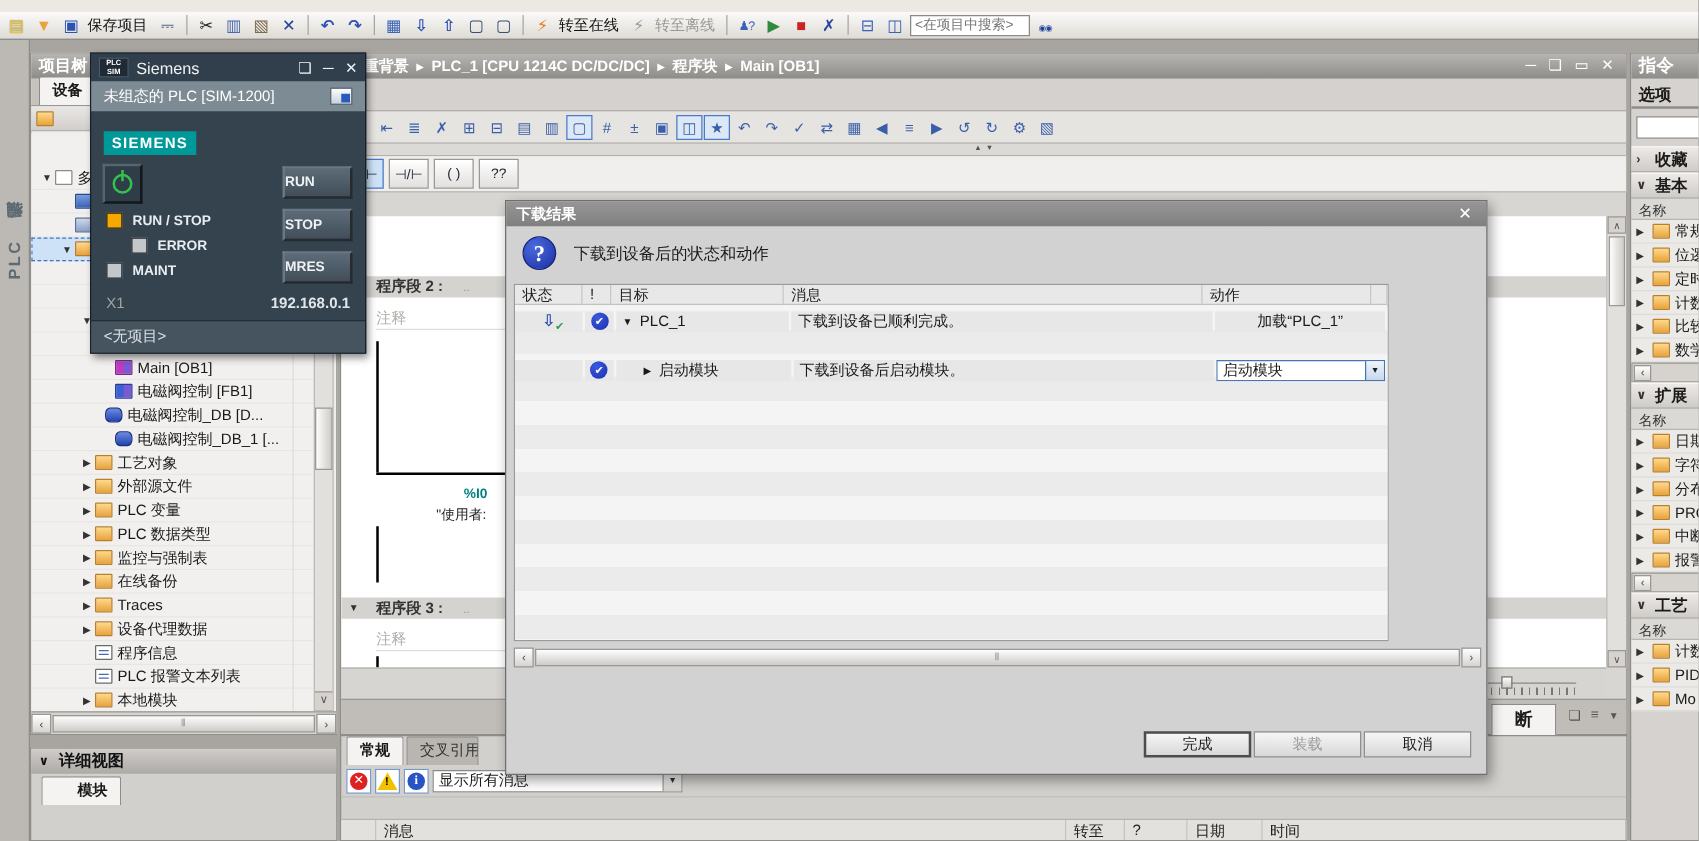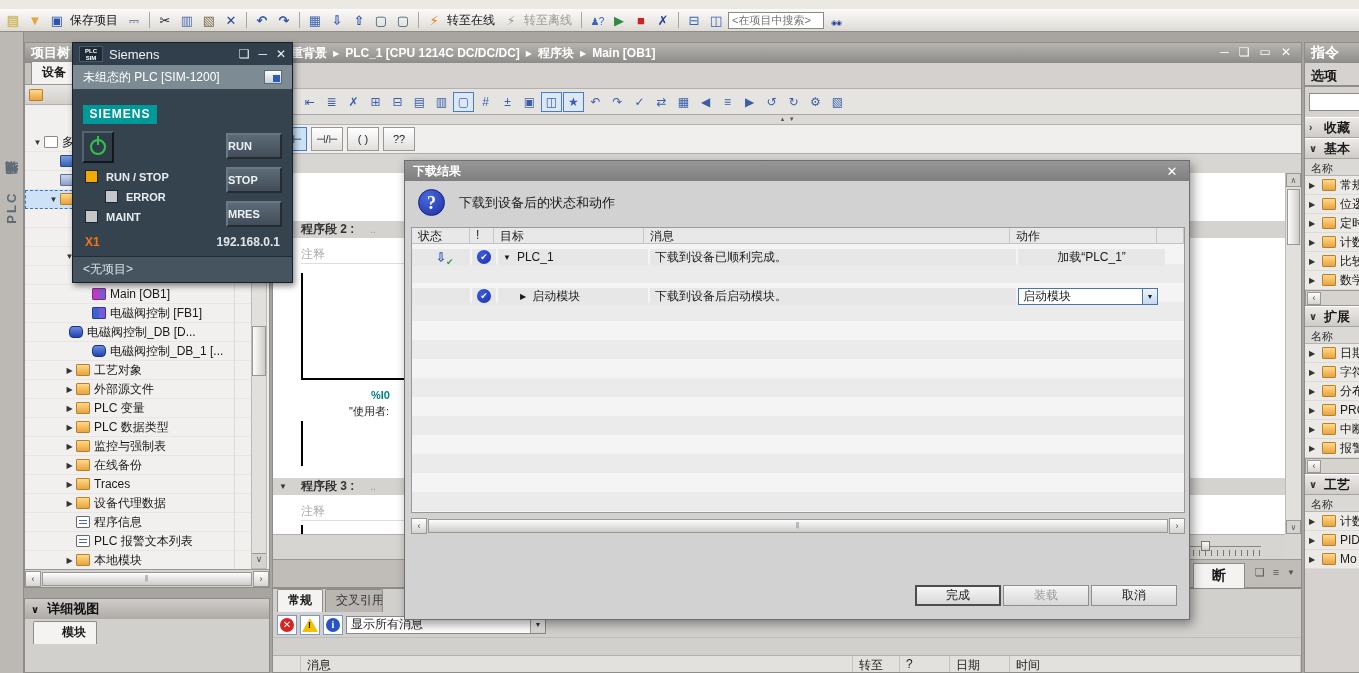--- a/index.html
+++ b/index.html
@@ -159,31 +159,31 @@
   #sim-sub{height:24px;background:#7d8b95;color:#fff;font-size:12px;display:flex;align-items:center;padding:0 10px;}
   #sim-sub .vicon{margin-left:auto;width:18px;height:14px;background:linear-gradient(#fdfdfd,#c8d2da);border:1px solid #5a6a78;position:relative;}
   #sim-sub .vicon::after{content:"";position:absolute;right:1px;bottom:1px;width:7px;height:7px;background:#2a5ac0;}
   #sim-brand{position:absolute;left:10px;top:62px;width:74px;height:19px;background:#009999;color:#fff;font-weight:bold;font-size:12px;text-align:center;line-height:19px;letter-spacing:1px;}
   #sim-power{position:absolute;left:9px;top:88px;width:32px;height:32px;background:#2f3d49;border:2px outset #55646f;display:flex;align-items:center;justify-content:center;}
   .pwr{width:16px;height:16px;border:2px solid #35c24a;border-radius:50%;position:relative;}
   .pwr::after{content:"";position:absolute;left:5px;top:-5px;width:2px;height:9px;background:#35c24a;}
   .led-row{position:absolute;left:12px;display:flex;align-items:center;gap:8px;color:#e8edf1;font-size:11px;font-weight:bold;}
   .led{width:13px;height:13px;border:1px solid #1c262e;}
   .sim-btn{position:absolute;left:153px;width:56px;height:26px;background:linear-gradient(#5c6b77,#414e59);border:2px outset #6a7884;color:#eef2f5;font-weight:bold;font-size:11px;text-align:left;line-height:23px;}
-  #sim-x1{position:absolute;left:12px;top:192px;color:#f97316;font-weight:bold;font-size:12px;}
+  #sim-x1{position:absolute;left:12px;top:192px;color:#a3a3a3;font-weight:normal;font-size:12px;}
   #sim-ip{position:absolute;right:12px;top:192px;color:#dfe6eb;font-weight:bold;font-size:12px;}
   #sim-foot{position:absolute;left:0;bottom:0;width:100%;height:26px;background:#46545f;border-top:1px solid #222c34;color:#d8e0e6;font-size:12px;display:flex;align-items:center;padding:0 10px;}
 
   
   #dlg{left:404px;top:160px;width:786px;height:460px;background:#d2d2d2;border:1px solid #6f6f6f;box-shadow:3px 4px 10px rgba(0,0,0,.4);z-index:50;}
   #dlg-title{height:20px;background:linear-gradient(#979797,#7f7f7f);color:#fff;font-weight:bold;display:flex;align-items:center;padding:0 8px;font-size:12px;}
   #dlg-title .x{margin-left:auto;width:18px;text-align:center;font-size:13px;}
   #dlg-hd{position:absolute;left:13px;top:28px;display:flex;align-items:center;gap:14px;}
   .qmark{width:27px;height:27px;border-radius:50%;background:radial-gradient(circle at 35% 30%,#4a6ae0,#1c2fa0);color:#fff;font-weight:bold;font-size:18px;text-align:center;line-height:26px;border:1px solid #14207a;font-family:"Liberation Serif",serif;}
-  #dlg-table{position:absolute;left:6px;top:66px;width:774px;height:286px;background:#f3f3f3;border:1px solid #9a9a9a;}
+  #dlg-table{position:absolute;left:6px;top:66px;width:700px;height:286px;background:#f3f3f3;border:1px solid #9a9a9a;}
   #dlg-cols{display:flex;height:16px;background:#e8e8e8;border-bottom:1px solid #c2c2c2;font-size:12px;color:#222;}
   #dlg-cols div{border-right:1px solid #c6c6c6;padding:0 6px;overflow:hidden;white-space:nowrap;}
   .c-st{width:58px;}.c-ex{width:24px;}.c-tg{width:150px;}.c-ms{width:366px;}.c-ac{width:147px;}.c-sp{flex:1;}
   .stripes{position:absolute;left:0;top:17px;right:0;bottom:0;background:repeating-linear-gradient(#f4f4f4 0 19px,#ebebeb 19px 38px);}
   .drow{position:absolute;left:0;right:0;height:19px;display:flex;font-size:12px;align-items:center;}
   .drow .cell{height:17px;margin-top:1px;background:#e7e7e7;display:flex;align-items:center;padding:0 5px;margin-right:2px;white-space:nowrap;overflow:hidden;}
   .chk{width:14px;height:14px;border-radius:50%;background:radial-gradient(circle at 35% 30%,#3a5ae0,#1c2fb0);color:#fff;font-size:9px;text-align:center;line-height:14px;flex:0 0 auto;}
   .dlarrow{color:#2b53b4;font-weight:bold;font-size:13px;position:relative;}
   .dlarrow::after{content:"✔";position:absolute;right:-7px;bottom:-2px;color:#2d9e44;font-size:9px;}
   .rarr{font-size:8px;margin-right:6px;}
@@ -358,21 +358,21 @@
           <div class="trow" style="padding-left: 54px;">
             <span class="arr"></span>
             <span class="ti" data-icon="ob"></span>
             <span class="lbl">Main [OB1]</span>
           </div>
           <div class="trow" style="padding-left: 54px;">
             <span class="arr"></span>
             <span class="ti" data-icon="fb"></span>
             <span class="lbl">电磁阀控制 [FB1]</span>
           </div>
-          <div class="trow" style="padding-left: 31px;">
+          <div class="trow" style="padding-left: 46px;">
             <span class="arr"></span>
             <span class="ti" data-icon="db"></span>
             <span class="lbl">电磁阀控制_DB [D...</span>
           </div>
           <div class="trow" style="padding-left: 54px;">
             <span class="arr"></span>
             <span class="ti" data-icon="db"></span>
             <span class="lbl">电磁阀控制_DB_1 [...</span>
           </div>
           <div class="trow" style="padding-left: 38px;">

